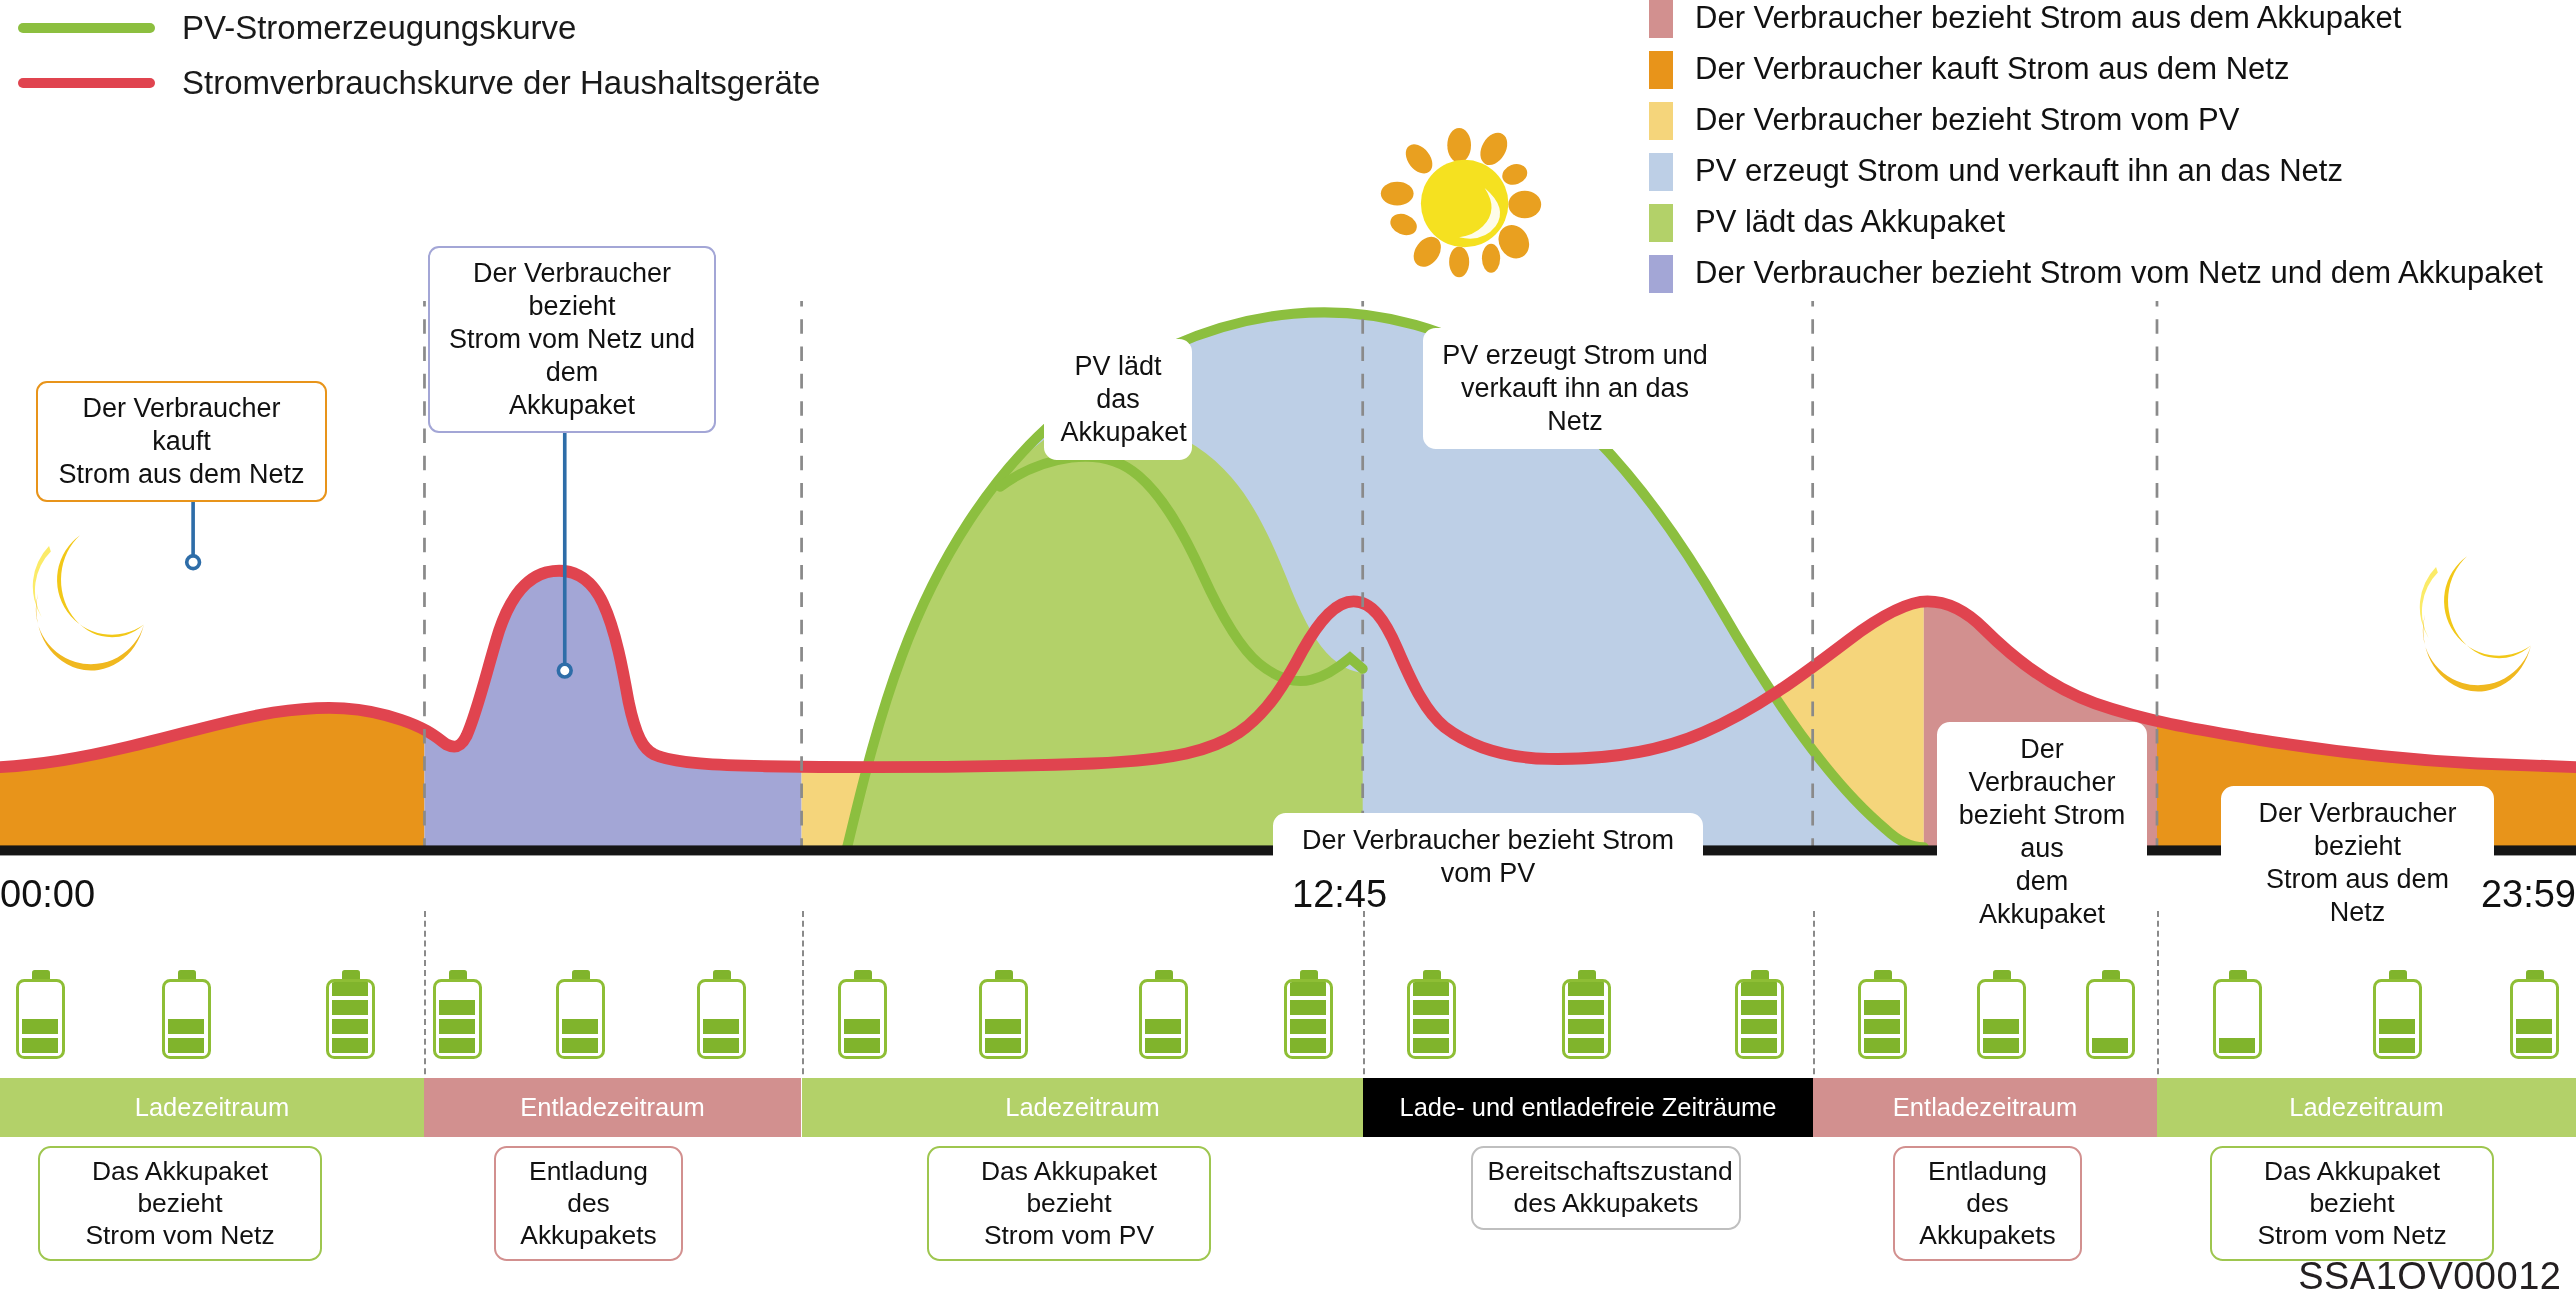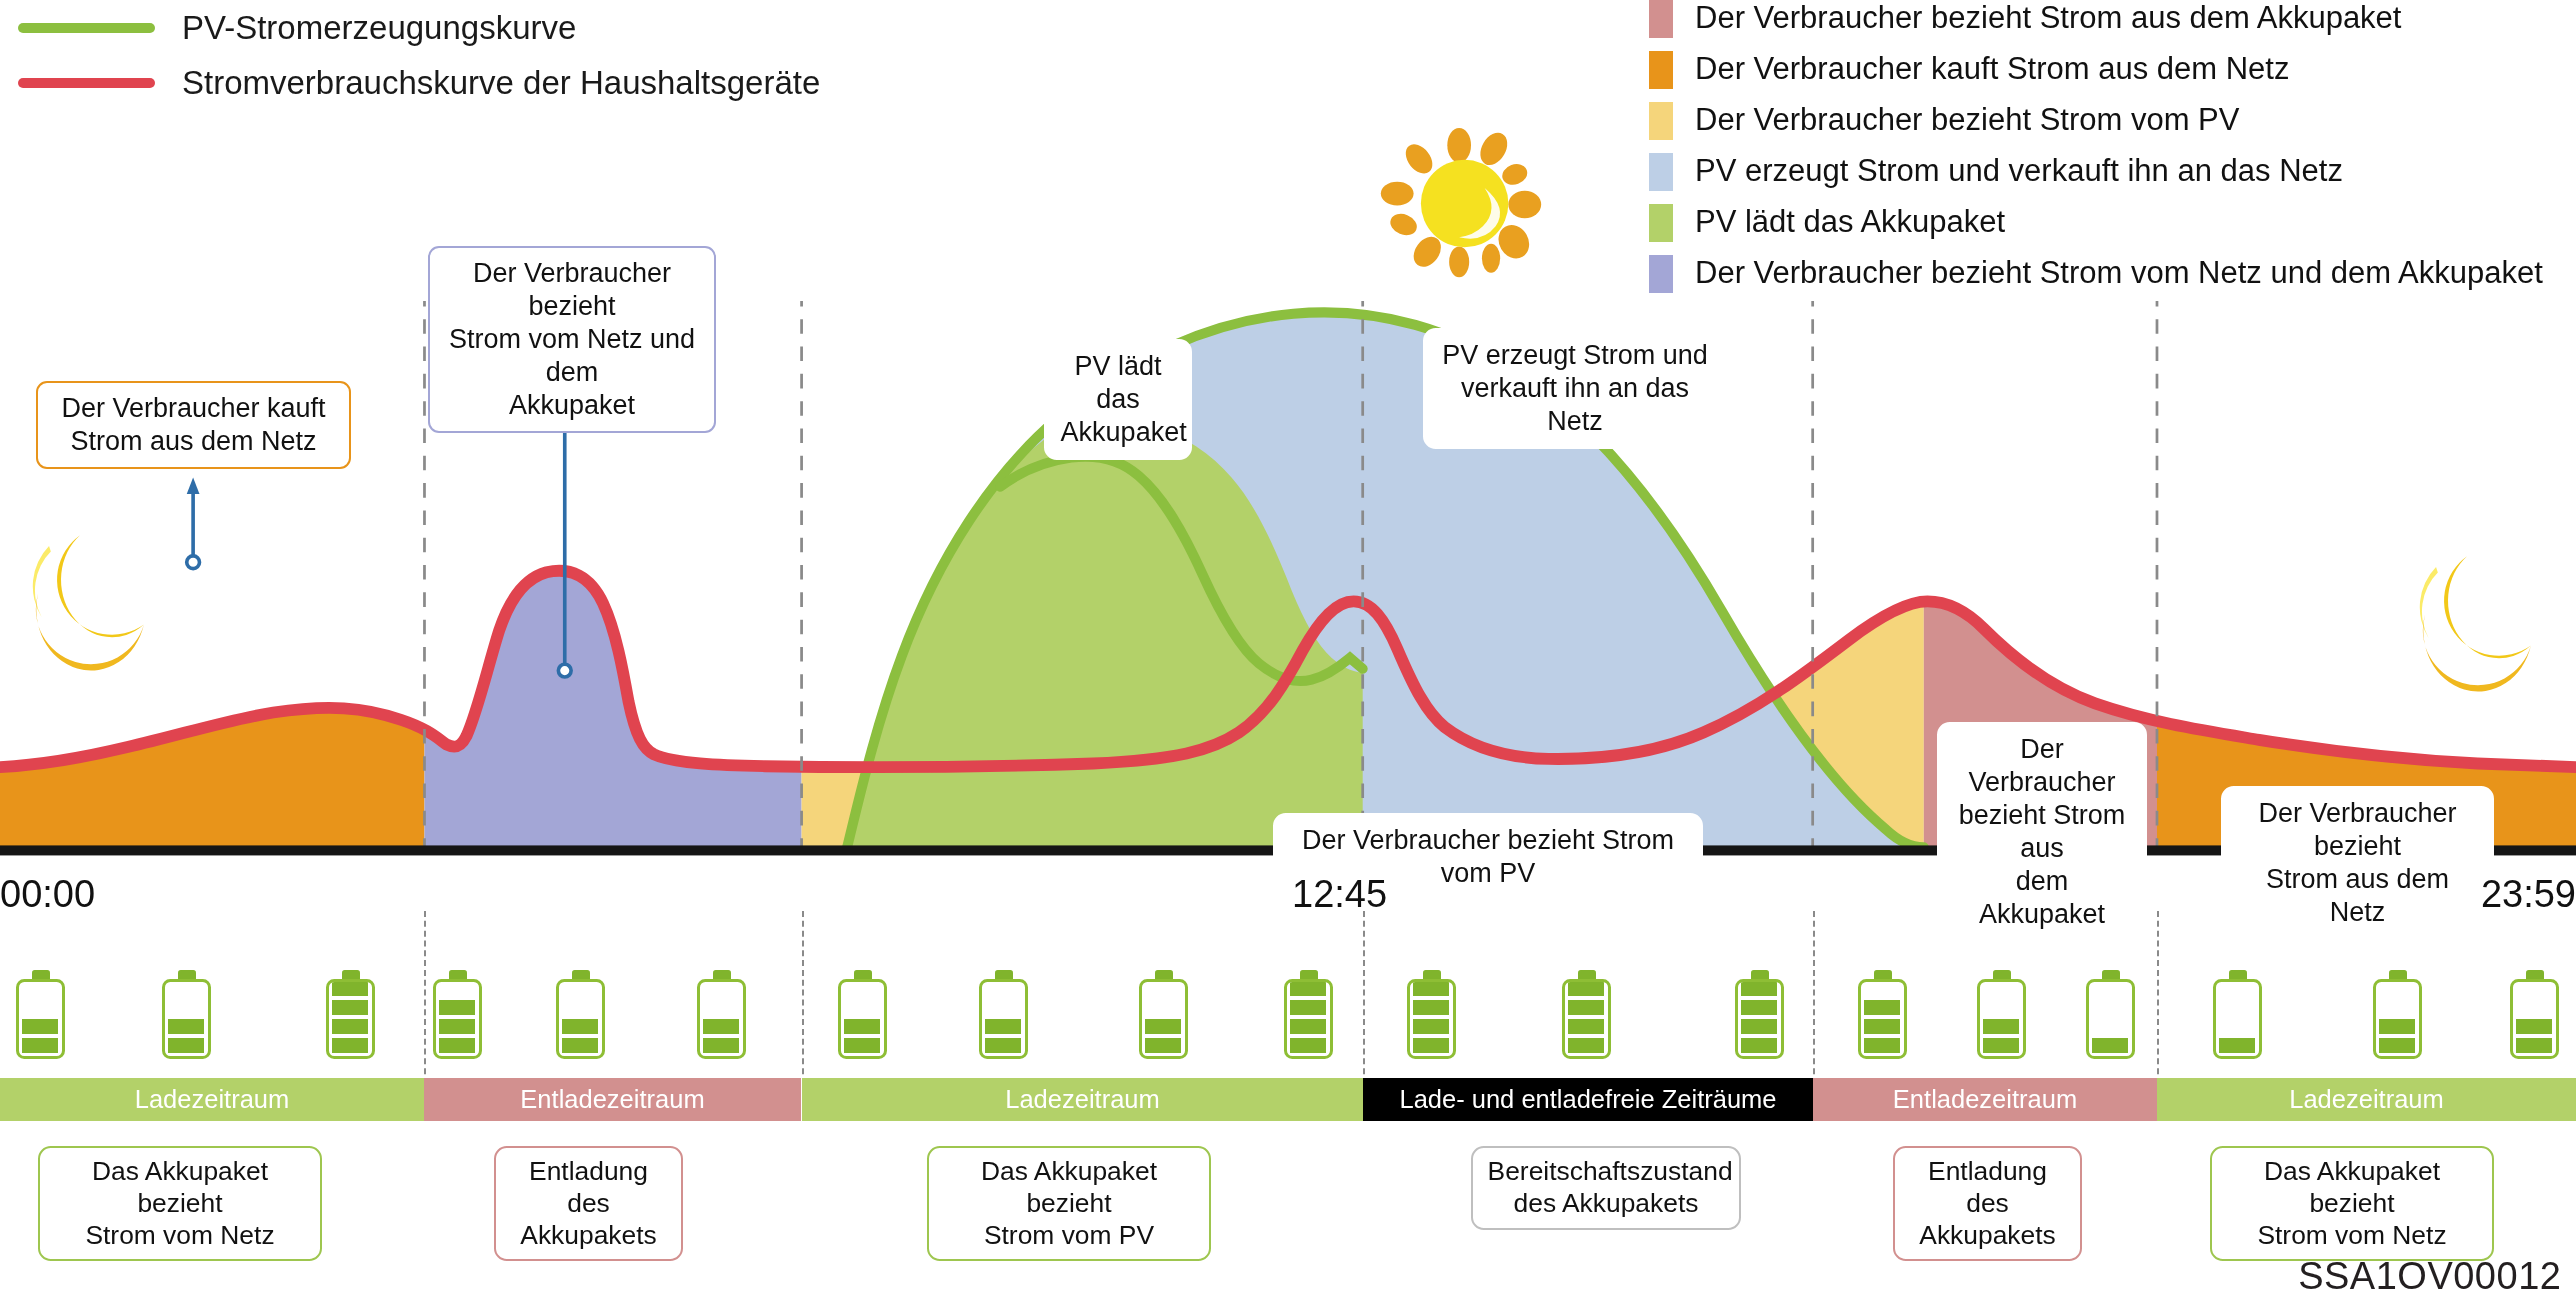--- a/index.html
+++ b/index.html
@@ -34,21 +34,21 @@
   
   #bat-row{position:absolute;left:0;top:970px;width:2576px;height:100px;}
   .bat{position:absolute;width:49px;height:89px;}
   .bat .tip{position:absolute;left:15.5px;top:0;width:18px;height:9px;background:#80B42C;border-radius:2.7px 2.7px 0 0;}
   .bat .body{position:absolute;left:0;top:9px;width:49px;height:80px;border:3.6px solid #8EBE35;
              border-radius:8.2px;box-sizing:border-box;background:#fff;overflow:hidden;}
   .bat .seg{position:absolute;left:2.7px;width:36px;background:#80B42C;}
 
   
   #period-bar{position:absolute;left:0;top:1078px;width:2576px;height:47px;}
-  .period{position:absolute;top:0;height:43px;display:flex;align-items:center;justify-content:center;
+  .period{position:absolute;top:0;height:59px;display:flex;align-items:center;justify-content:center;
           color:#ffffff;font-size:25.5px;white-space:nowrap;overflow:hidden;}
 
   
   .bcallout{position:absolute;background:#fff;border:2.7px solid #9ec64f;border-radius:12.8px;
             padding:8.2px 14.6px;font-size:26.4px;line-height:1.2;text-align:center;color:#111;box-sizing:border-box;}
   .bcallout.rose{border-color:#D2908F;}
   .bcallout.grey{border-color:#BFBFBF;margin-left:32px;}
 
   #doc-code{position:absolute;right:14.6px;top:1255px;font-size:38px;color:#231f20;letter-spacing:0.5px;}
 
@@ -242,21 +242,21 @@
     <g stroke="#2E6DA8" stroke-width="4" fill="none">
       <line x1="212" y1="284" x2="212" y2="208"></line>
       <polygon points="212,194 205,212 219,212" fill="#2E6DA8" stroke="none"></polygon>
       <circle cx="212" cy="287" r="7" fill="#ffffff" stroke="#2E6DA8" stroke-width="4"></circle>
       <line x1="620" y1="403" x2="620" y2="120"></line>
       <polygon points="620,106 612,124 628,124" fill="#2E6DA8" stroke="none"></polygon>
       <circle cx="620" cy="406" r="7" fill="#ffffff" stroke="#2E6DA8" stroke-width="4"></circle>
     </g>
   </svg>
 
-  <div class="callout orange" style="left:36px;top:80px;width:315px;">Der Verbraucher kauft<br>Strom aus dem Netz</div>
+  <div class="callout orange" style="left:36px;top:80px;width:291px;">Der Verbraucher kauft<br>Strom aus dem Netz</div>
   <div class="callout violet" style="left:428px;top:-55px;width:288px;">Der Verbraucher bezieht<br>Strom vom Netz und dem<br>Akkupaket</div>
   <div class="callout plain" style="left:1044px;top:38px;width:148px;">PV lädt das<br>Akkupaket</div>
   <div class="callout plain" style="left:1423px;top:27px;width:304px;">PV erzeugt Strom und<br>verkauft ihn an das Netz</div>
   <div class="callout plain" style="left:1273px;top:512px;width:430px;">Der Verbraucher bezieht Strom vom PV</div>
   <div class="callout plain" style="left:1937px;top:421px;width:210px;">Der Verbraucher<br>bezieht Strom aus<br>dem Akkupaket</div>
   <div class="callout plain" style="left:2221px;top:485px;width:273px;">Der Verbraucher bezieht<br>Strom aus dem Netz</div>
 </div>
 
 <div id="axis-labels">
   <span style="left:0px;">00:00</span>

